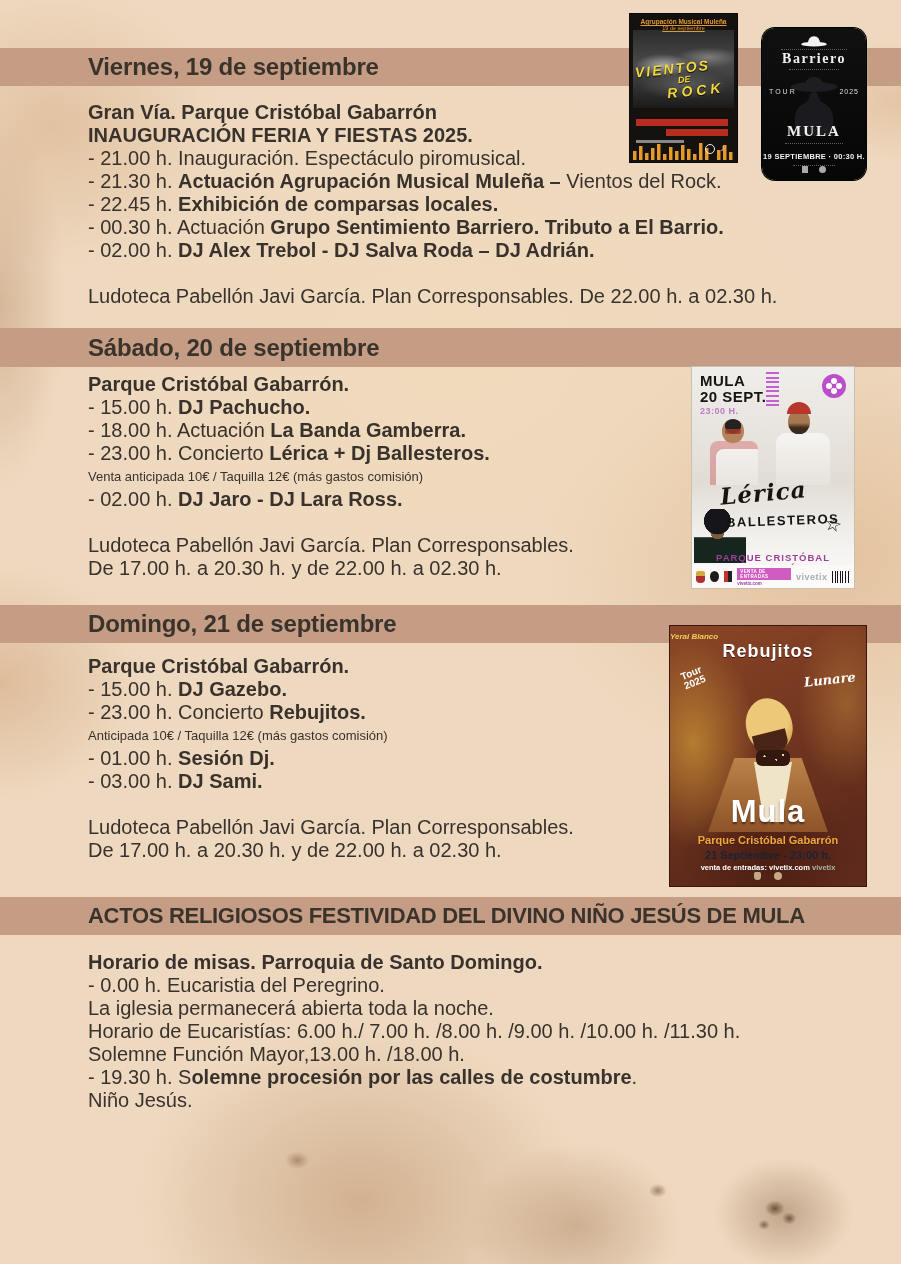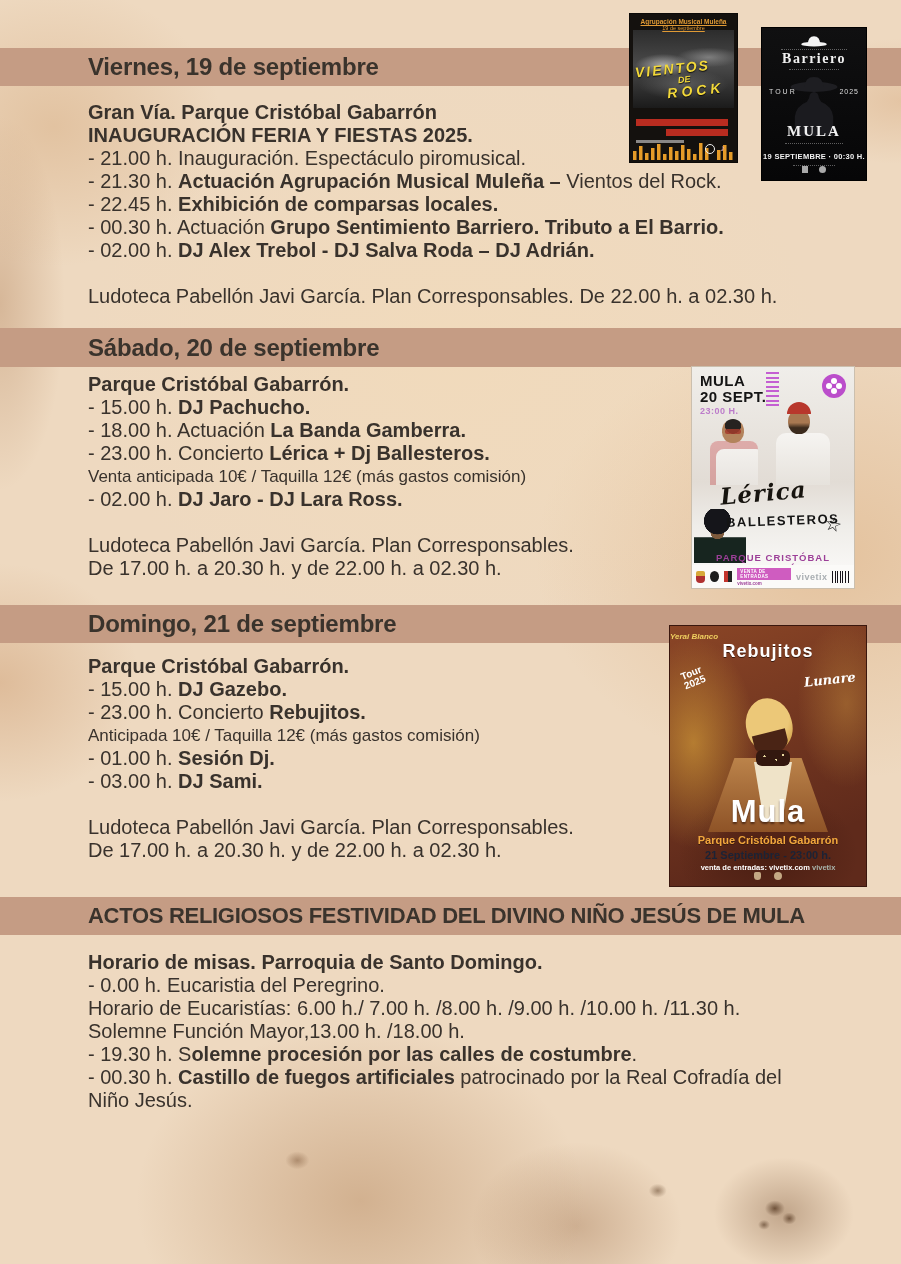--- a/index.html
+++ b/index.html
@@ -35,21 +35,21 @@
   .band-2{top:605px;height:38px}
   .band-3{top:897px;height:38px}
   .band-3 .band-title{font-size:22px;letter-spacing:-0.3px}
   
   .content{position:absolute;left:88px;z-index:2;color:#39322c;font-size:20px;line-height:23px;white-space:nowrap;}
   .content-0{top:101px}
   .content-1{top:373px}
   .content-2{top:655px}
   .content-3{top:951px}
   .line .b{font-weight:bold}
-  .line.small{font-size:17px}
+  .line.small{font-size:13px}
   .line.gap{margin-top:23px}
   
   .poster{position:absolute;z-index:3;overflow:hidden;}
   
   .poster-vientos{left:630px;top:14px;width:107px;height:148px;background:#14110e;box-shadow:0 0 0 1px #0c0a08;}
   .vr-photo{position:absolute;left:3px;top:16px;right:3px;height:78px;
     background:
       radial-gradient(40px 16px at 30% 45%, rgba(190,190,190,0.8), transparent 70%),
       radial-gradient(46px 14px at 75% 35%, rgba(150,150,150,0.7), transparent 70%),
       radial-gradient(60px 20px at 50% 70%, rgba(120,120,120,0.55), transparent 75%),
@@ -63,21 +63,21 @@
   .vr-t2{font-size:9px;margin:-1px 0 0 42px;}
   .vr-t3{font-size:14px;letter-spacing:4px;margin:-1px 0 0 30px;}
   .vr-strip{position:absolute;height:7px;background:#b92c20;z-index:3;}
   .vr-s1{top:105px;left:6px;width:92px;}
   .vr-s2{top:115px;left:36px;width:62px;}
   .vr-caption{position:absolute;top:126px;left:6px;width:48px;height:3px;background:rgba(200,200,200,.65);}
   .vr-eq{position:absolute;bottom:2px;left:3px;}
   .vr-note{position:absolute;right:12px;bottom:9px;color:#eeb9c9;font-size:9px;}
   .vr-ring{position:absolute;right:22px;bottom:8px;width:8px;height:8px;border:1px solid #eee;border-radius:50%;}
   
-  .poster-barriero{left:762px;top:28px;width:104px;height:152px;background:linear-gradient(180deg,#101011,#060607);box-shadow:0 0 0 1px #000;color:#f1f1f1;}
+  .poster-barriero{left:762px;top:28px;width:104px;height:152px;background:linear-gradient(180deg,#101011,#060607);box-shadow:0 0 0 1px #000;color:#f1f1f1;border-radius:13px;}
   .br-hat{position:absolute;top:5px;left:50%;transform:translateX(-50%);}
   .br-row{position:absolute;left:18%;width:64%;border-top:1px dotted rgba(255,255,255,.35);}
   .br-row-top{top:21px;}
   .br-row-bottom{top:41px;left:26%;width:48%;}
   .br-name{position:absolute;top:23px;width:100%;text-align:center;font-family:"Liberation Serif",serif;font-size:14px;letter-spacing:1.5px;font-weight:bold;}
   .br-sil{position:absolute;top:44px;left:50%;transform:translateX(-50%);}
   .br-tour{position:absolute;left:7px;top:60px;font-size:7px;letter-spacing:2px;color:#ddd;}
   .br-year{position:absolute;right:7px;top:60px;font-size:7px;letter-spacing:1px;color:#ddd;}
   .br-city{position:absolute;bottom:40px;width:100%;text-align:center;font-family:"Liberation Serif",serif;font-size:15px;font-weight:bold;letter-spacing:2px;}
   .br-cap1{position:absolute;bottom:36px;left:22%;width:56%;border-top:1px dotted rgba(255,255,255,.35);}
@@ -195,24 +195,24 @@
       <div class="line"><span class="r">- 23.00 h. Concierto </span><span class="b">Rebujitos.</span></div>
       <div class="line small"><span class="r">Anticipada 10€ / Taquilla 12€ (más gastos comisión)</span></div>
       <div class="line"><span class="r">- 01.00 h. </span><span class="b">Sesión Dj.</span></div>
       <div class="line"><span class="r">- 03.00 h. </span><span class="b">DJ Sami.</span></div>
       <div class="line gap"><span class="r">Ludoteca Pabellón Javi García. Plan Corresponsables.</span></div>
       <div class="line"><span class="r">De 17.00 h. a 20.30 h. y de 22.00 h. a 02.30 h.</span></div>
     </div>
   <div class="content content-3">
       <div class="line"><span class="b">Horario de misas. Parroquia de Santo Domingo.</span></div>
       <div class="line"><span class="r">- 0.00 h. Eucaristia del Peregrino.</span></div>
+      <div class="line"><span class="r">La iglesia permanecerá abierta toda la noche.</span></div>
       <div class="line"><span class="r">Horario de Eucaristías: 6.00 h./ 7.00 h. /8.00 h. /9.00 h. /10.00 h. /11.30 h.</span></div>
       <div class="line"><span class="r">Solemne Función Mayor,13.00 h. /18.00 h.</span></div>
       <div class="line"><span class="r">- 19.30 h. S</span><span class="b">olemne procesión por las calles de costumbre</span><span class="r">.</span></div>
-      <div class="line"><span class="r">- 00.30 h. </span><span class="b">Castillo de fuegos artificiales</span><span class="r"> patrocinado por la Real Cofradía del</span></div>
       <div class="line"><span class="r">Niño Jesús.</span></div>
     </div>
 
   <div class="poster poster-vientos">
     <div class="vr-photo"></div>
     <div class="vr-top">
       <div class="vr-l1">Agrupación Musical Muleña</div>
       <div class="vr-l2">19 de septiembre</div>
     </div>
     <div class="vr-title">

